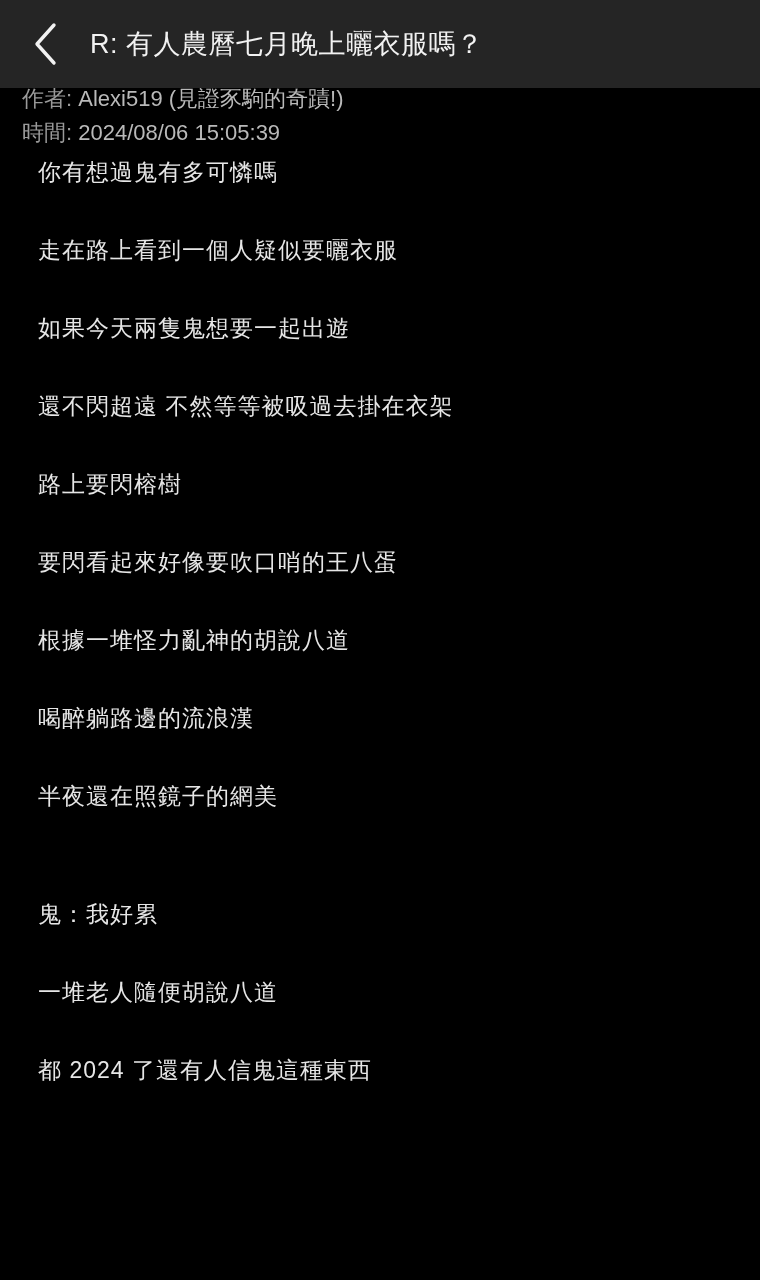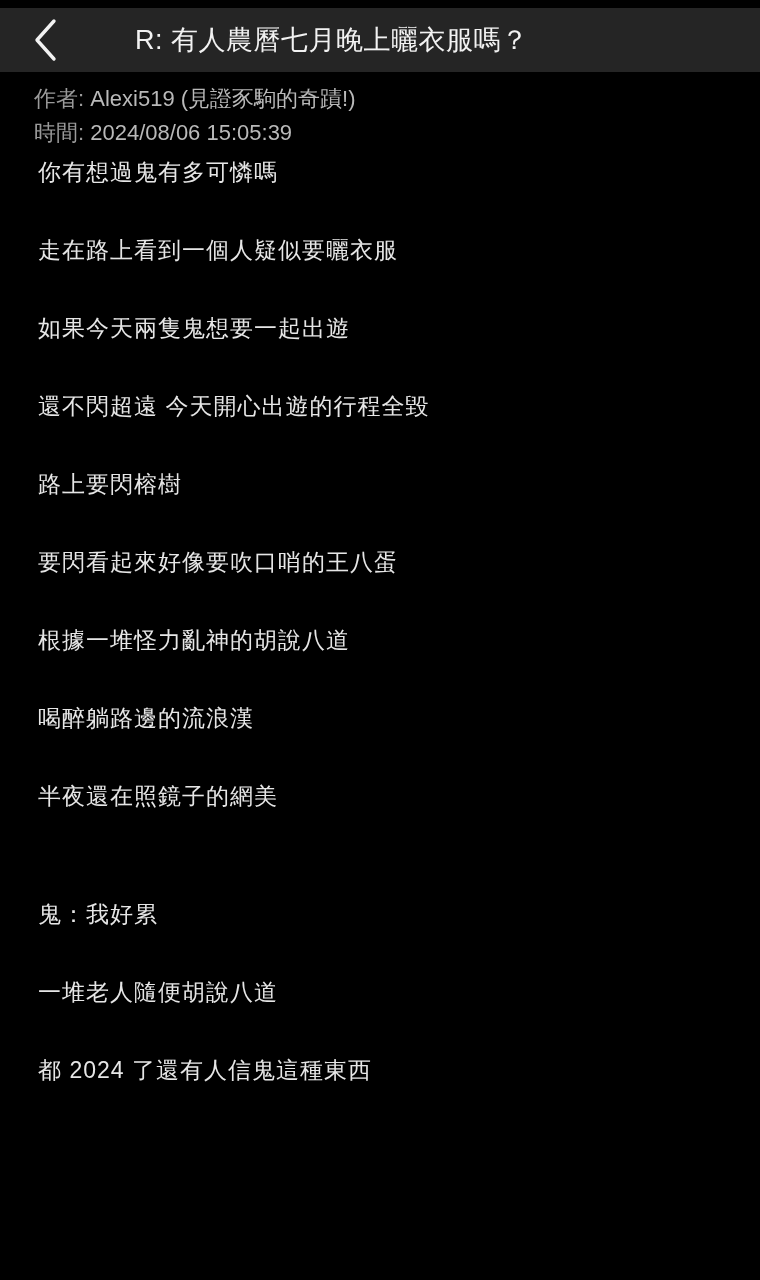--- a/index.html
+++ b/index.html
@@ -14,29 +14,28 @@
     position: relative;
     width: 760px;
     height: 1280px;
     background: #000000;
     color: #e8e8e8;
   }
 
   
   .topbar {
     position: absolute;
-    top: 8px; left: 0;
+    top: 0; left: 0;
     width: 760px;
-    height: 64px;
+    height: 88px;
     background: rgba(40,40,40,0.92);
     display: flex;
     align-items: center;
     padding: 0 18px;
     z-index: 10;
-    gap: 45px;
   }
   .back-btn {
     width: 54px;
     height: 54px;
     display: flex;
     align-items: center;
     justify-content: center;
     flex: 0 0 auto;
     cursor: pointer;
   }
@@ -50,21 +49,21 @@
     text-overflow: ellipsis;
     letter-spacing: 0.5px;
   }
 
   
   .meta {
     position: absolute;
     top: 82px;
     left: 0;
     width: 620px;
-    padding: 0 34px;
+    padding: 0 22px;
   }
   .meta-line {
     font-size: 22px;
     color: #9a9a9a;
     line-height: 34px;
     white-space: nowrap;
   }
   .meta-line .label { color: #9a9a9a; }
   .meta-line .value { color: #b9b9b9; }
 
@@ -114,21 +113,21 @@
     <div class="meta-line">
       <span class="label">時間:</span>
       <span class="value">2024/08/06 15:05:39</span>
     </div>
   </div>
 
   <div class="content">
     <div class="para">你有想過鬼有多可憐嗎</div>
     <div class="para">走在路上看到一個人疑似要曬衣服</div>
     <div class="para">如果今天兩隻鬼想要一起出遊</div>
-    <div class="para">還不閃超遠 今天開心出遊的行程全毀</div>
+    <div class="para">還不閃超遠 不然等等被吸過去掛在衣架</div>
     <div class="para">路上要閃榕樹</div>
     <div class="para">要閃看起來好像要吹口哨的王八蛋</div>
     <div class="para">根據一堆怪力亂神的胡說八道</div>
     <div class="para">喝醉躺路邊的流浪漢</div>
     <div class="para">半夜還在照鏡子的網美</div>
     <div class="para blank"></div>
     <div class="para">鬼：我好累</div>
     <div class="para">一堆老人隨便胡說八道</div>
     <div class="para">都 2024 了還有人信鬼這種東西</div>
   </div>

